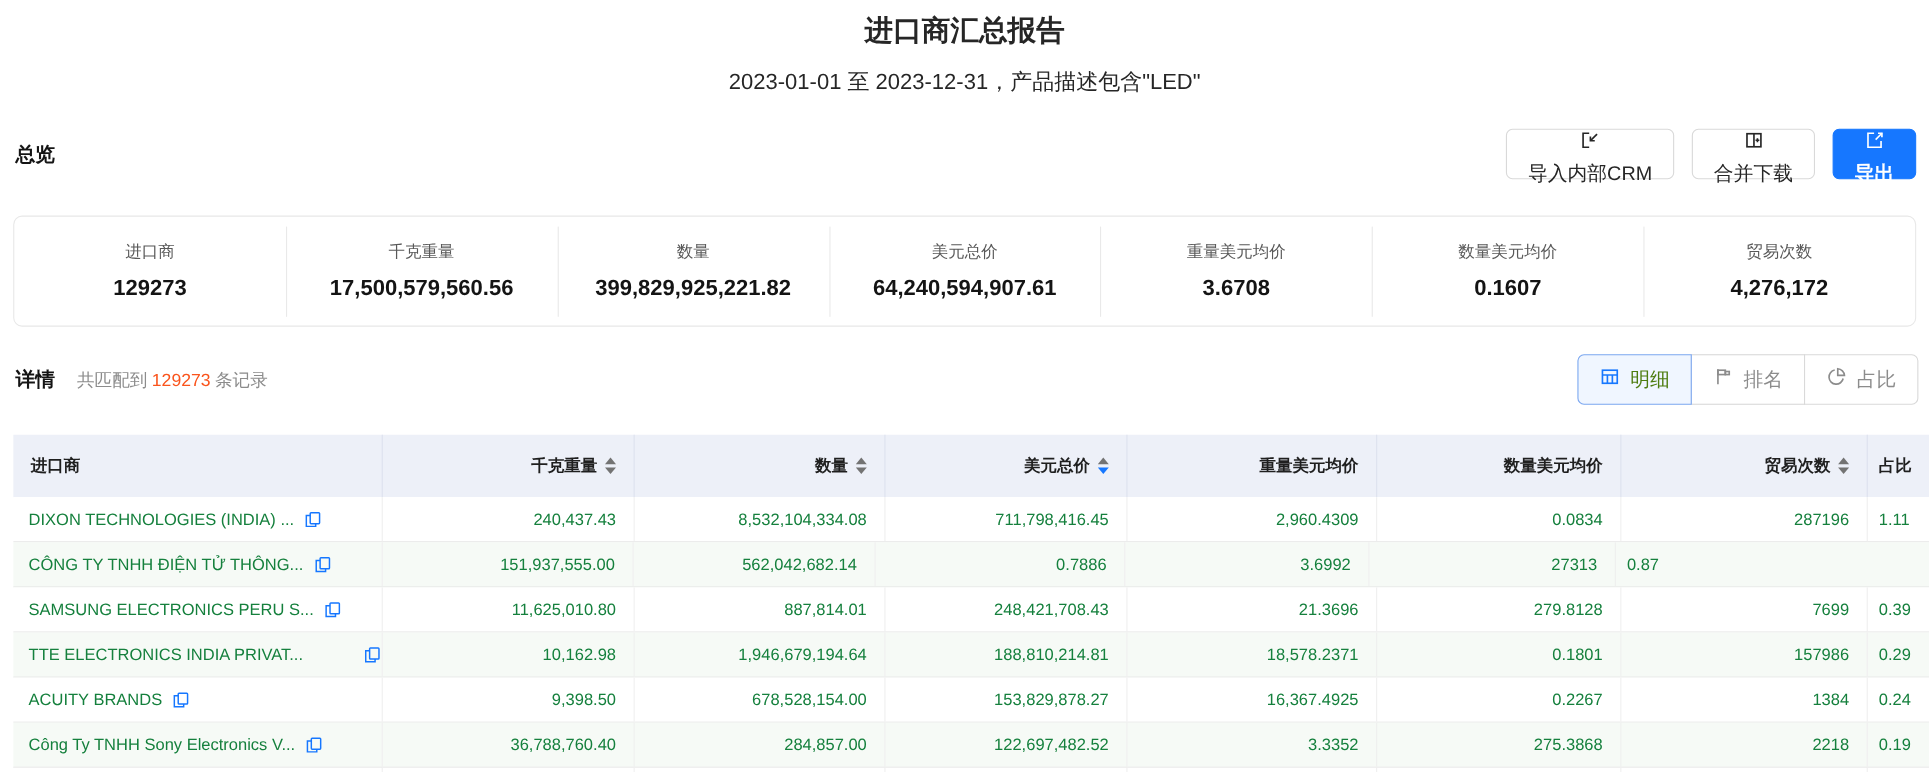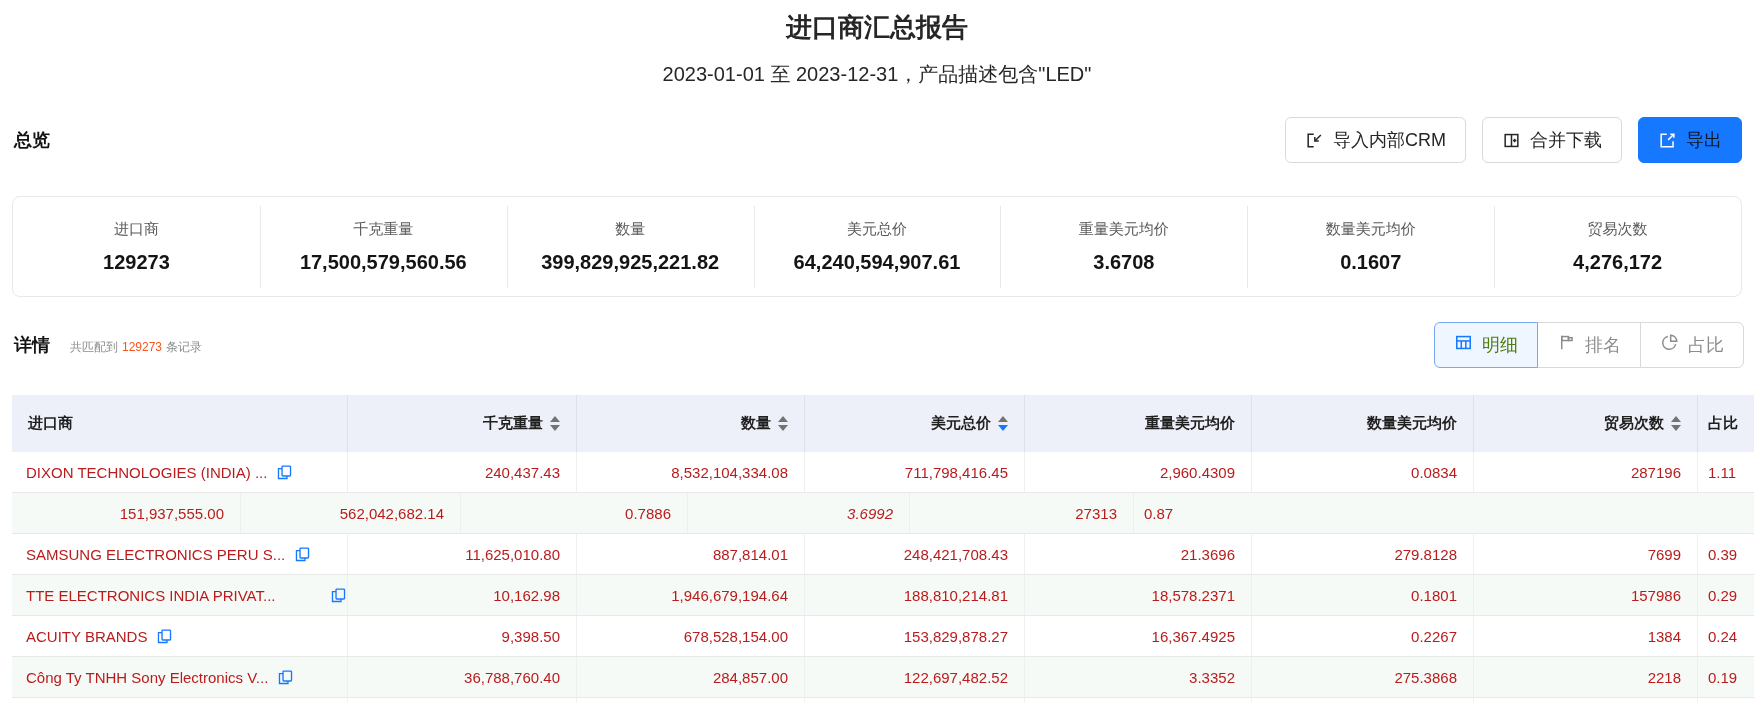--- a/index.html
+++ b/index.html
@@ -9,35 +9,35 @@
   .page-title { text-align:center; padding-top:10px; font-size:26px; font-weight:600; color:#262626; }
   .page-subtitle { text-align:center; margin-top:16px; font-size:20px; font-weight:400; color:#262626; }
 
   .section-row { display:flex; align-items:center; justify-content:space-between;
     height:48px; margin-top:28px; padding:0 12px 0 14px; }
   .section-title { font-size:18px; font-weight:700; color:#141414; }
 
   .btn-group { display:flex; gap:16px; }
   .btn { display:flex; align-items:center; gap:9px; height:46px; padding:0 19px;
     background:#fff; border:1px solid #d9d9d9; border-radius:6px; font-size:18px; color:#262626;
-    cursor:pointer; white-space:nowrap; }
+    cursor:pointer; white-space:nowrap;flex-direction:column; }
   .btn svg { display:block; }
-  .btn.primary { background:#1677ff; border-color:#1677ff; color:#0f172a; }
+  .btn.primary { background:#1677ff; border-color:#1677ff; color:#ffffff;font-weight:bold; }
 
   .stats-card { margin:32px 12px 0 12px; height:101px; border:1px solid #e8e8e8; border-radius:8px;
     display:flex; align-items:center; }
   .stat { flex:1; text-align:center; position:relative; padding:6px 0; }
   .stat + .stat::before { content:''; position:absolute; left:0; top:-8px; bottom:-8px; width:1px; background:#e9e9e9; }
   .stat-label { font-size:15px; color:#595959; margin-bottom:12px; }
   .stat-value { font-size:20px; font-weight:700; color:#141414; }
 
   .detail-row { display:flex; align-items:center; justify-content:space-between;
     height:48px; margin-top:24px; padding:0 10px 0 14px; }
   .detail-left { display:flex; align-items:baseline; gap:20px; }
-  .match-text { font-size:12px; color:#8c8c8c; }
+  .match-text { font-size:16px; color:#8c8c8c; }
   .match-count { color:#fa541c; padding:0 4px; }
 
   .tab-group { display:flex; }
   .tab { display:flex; align-items:center; gap:9px; height:46px; padding:0 19px;
     background:#fff; border:1px solid #d9d9d9; font-size:18px; color:#8c8c8c; cursor:pointer; }
   .tab + .tab { margin-left:-1px;text-align:right; }
   .tab:first-child { border-radius:6px 0 0 6px; }
   .tab:last-child { border-radius:0 6px 6px 0; }
   .tab.active { background:#f0f6ff; border-color:#7ba7f0; color:#4d7c0f; position:relative; z-index:1; }
 
@@ -52,21 +52,21 @@
 
   .sorter { display:inline-flex; flex-direction:column; gap:3px; margin-left:7px; }
   .car-up { width:0; height:0; border-left:5px solid transparent; border-right:5px solid transparent;
     border-bottom:6px solid #737373; }
   .car-down { width:0; height:0; border-left:5px solid transparent; border-right:5px solid transparent;
     border-top:6px solid #737373; }
   .car-down.active { border-top-color:#1677ff; }
 
   .tr { display:flex; height:41px; border-bottom:1px solid #e8e8e8; background:#fff; align-items:center; }
   .tr.alt { background:#f6faf6; }
-  .td { display:flex; align-items:center; height:100%; font-size:15px; color:#b91c1c; }
+  .td { display:flex; align-items:center; height:100%; font-size:15px; color:#15803d; }
   .td + .td { border-left:1px solid #efefef; }
   .td.num { justify-content:flex-end; padding-right:16px; }
   .td.name { justify-content:flex-start; padding-left:14px; gap:9px; }
   .td.cut { justify-content:flex-start; padding-left:10px; }
   .copy-ic { flex:0 0 auto; display:block; }
 </style>
 </head>
 <body>
 
 <div class="page-title">进口商汇总报告</div>
@@ -234,24 +234,33 @@
           </div>
           <div class="td num" style="width: 229px;">240,437.43</div>
           <div class="td num" style="width: 228px;">8,532,104,334.08</div>
           <div class="td num" style="width: 220px;">711,798,416.45</div>
           <div class="td num" style="width: 227px;">2,960.4309</div>
           <div class="td num" style="width: 222px;">0.0834</div>
           <div class="td num" style="width: 224px;">287196</div>
           <div class="td cut" style="width: 200px;">1.11</div>
         </div>
         <div class="tr alt">
+          <div class="td name" style="width: 335px;">
+            <span>CÔNG TY TNHH ĐIỆN TỬ THÔNG...</span>
+            <span>
+              <svg class="copy-ic" width="17" height="17" viewBox="0 0 24 24" fill="none" stroke="#1677ff" stroke-width="1.9">
+                <rect x="8.5" y="3" width="12" height="14" rx="1"></rect>
+                <path d="M15.5 17v3.5H3.5V6.5h5"></path>
+              </svg>
+            </span>
+          </div>
           <div class="td num" style="width: 228px;">151,937,555.00</div>
           <div class="td num" style="width: 220px;">562,042,682.14</div>
           <div class="td num" style="width: 227px;">0.7886</div>
-          <div class="td num" style="width: 222px; font-style: italic;">3.6992</div>
+          <div class="td num" style="width: 222px;">3.6992</div>
           <div class="td num" style="width: 224px;">27313</div>
           <div class="td cut" style="width: 200px;">0.87</div>
         </div>
         <div class="tr">
           <div class="td name" style="width: 335px;">
             <span>SAMSUNG ELECTRONICS PERU S...</span>
             <span>
               <svg class="copy-ic" width="17" height="17" viewBox="0 0 24 24" fill="none" stroke="#1677ff" stroke-width="1.9">
                 <rect x="8.5" y="3" width="12" height="14" rx="1"></rect>
                 <path d="M15.5 17v3.5H3.5V6.5h5"></path>

